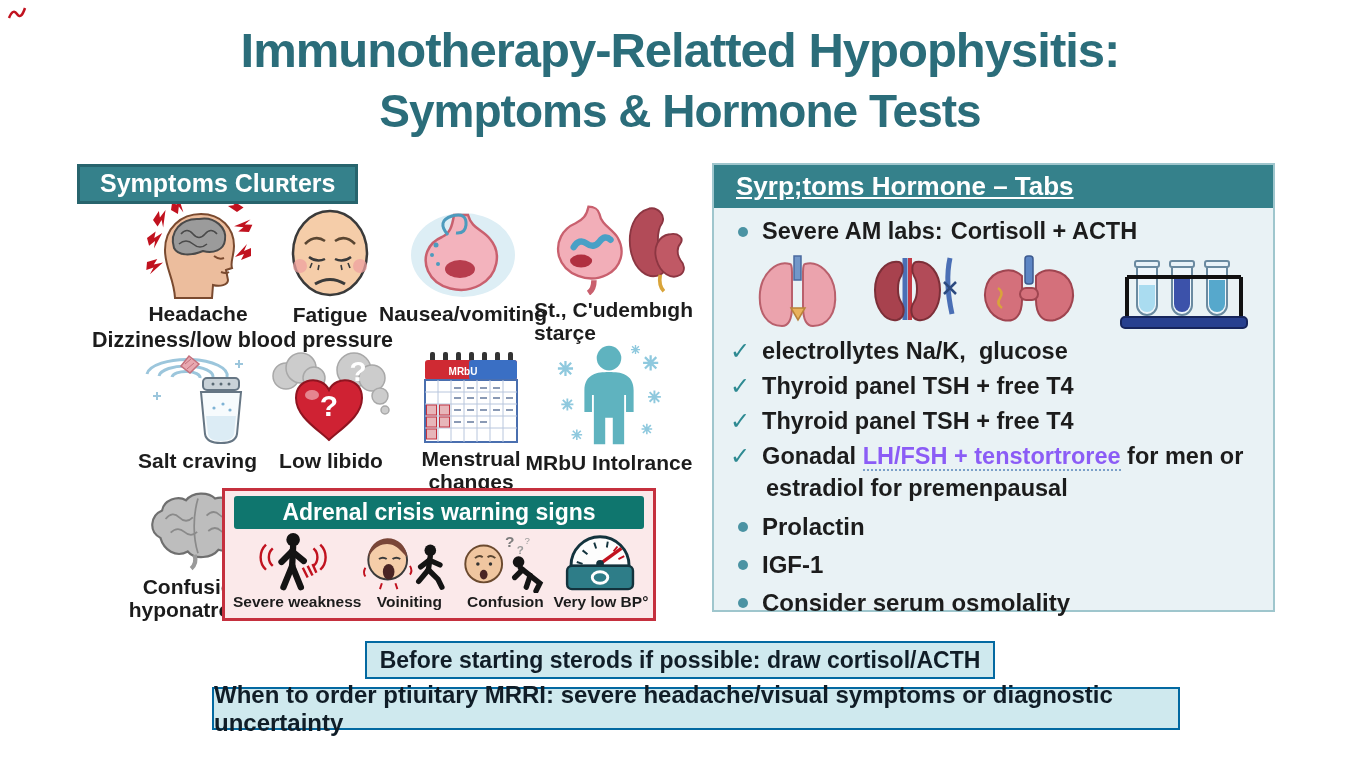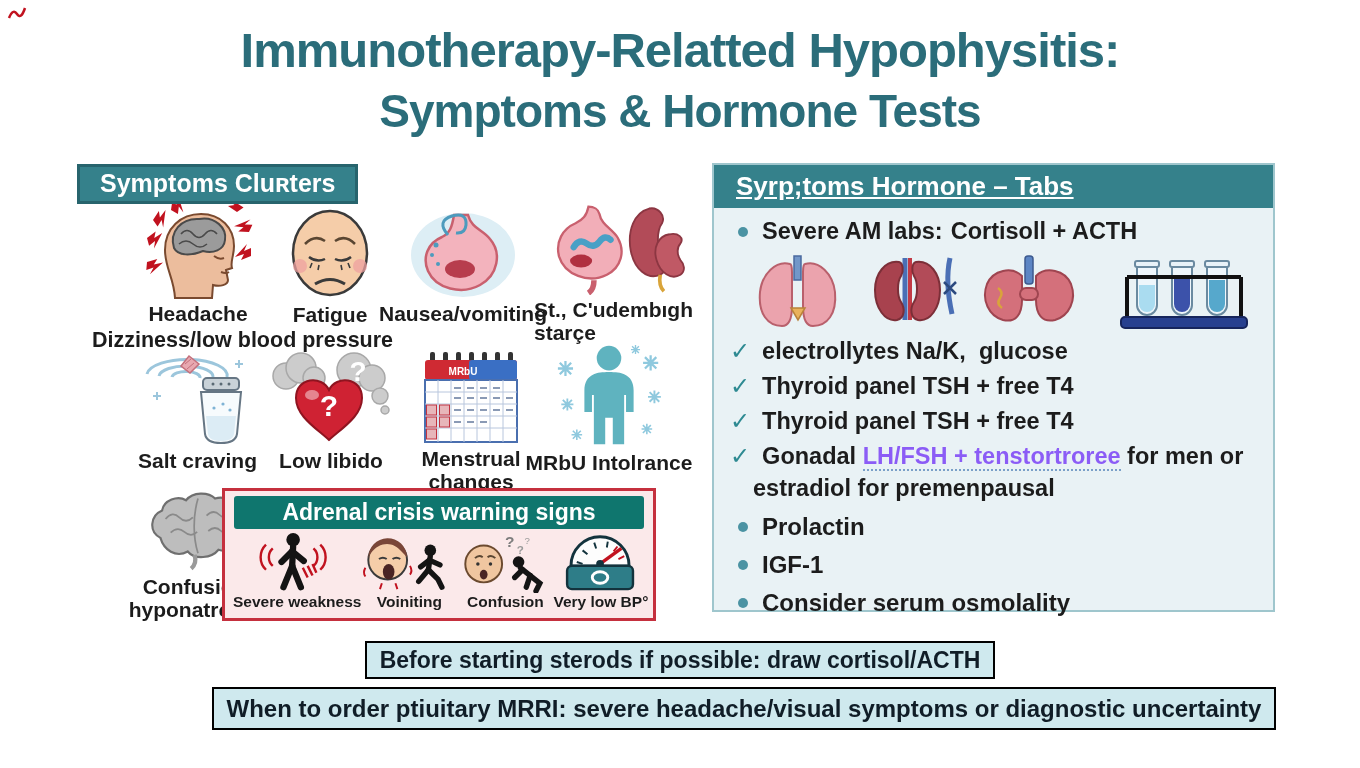--- a/index.html
+++ b/index.html
@@ -35,29 +35,29 @@
             background:#e9f2f5; border:2px solid #9fc6cd; }
   .hp-header { height:43px; background:#35818b; color:#fff; font-size:26px; font-weight:700;
                line-height:42px; padding-left:22px;text-decoration:underline; }
   .hp-urgent { display:flex; align-items:center; margin:10px 0 0 24px; font-size:23.5px; font-weight:600; }
   .hp-urgent b { font-weight:800; margin-right:8px; }
   .dot { width:10px; height:10px; border-radius:50%; background:#4b93a3; margin-right:14px; flex:none; }
   .hp-icons { display:flex; align-items:center; margin:4px 0 0 36px; height:84px; gap:14px; }
   .tubes-wrap { margin-left:auto; margin-right:24px; }
   .check-line { display:flex; margin:1px 0 0 16px; font-size:23.5px; font-weight:600; line-height:34px; }
   .check { color:#2e8a92; font-weight:800; margin-right:12px; font-size:24px; flex:none; }
-  .gon-line2 { margin-left:39px; line-height:31px; font-size:23.5px; font-weight:600; }
+  .gon-line2 { margin-left:52px; line-height:31px; font-size:23.5px; font-weight:600; }
   .hl { color:#8b5cf6; border-bottom:2px dotted #7aa0c8; }
   .bullet-line { display:flex; align-items:center; margin:8px 0 0 24px; font-size:24px;
                  font-weight:600; line-height:30px; }
 
-  .banner { position:absolute; background:#cfe9ee; border:2px solid #000000; display:flex;
+  .banner { position:absolute; background:#cfe9ee; border:2px solid #0369a1; display:flex;
             align-items:center; justify-content:center; font-weight:700; color:#101d27; }
   .banner1 { left:365px; top:641px; width:630px; height:38px; font-size:23px; }
-  .banner2 { left:212px; top:687px; width:1064px; height:43px; font-size:24px; }
+  .banner2 { left:212px; top:687px; width:968px; height:43px; font-size:24px; }
 
   svg text { font-family:"Liberation Sans","DejaVu Sans",sans-serif; }
 </style>
 </head>
 <body>
 
 <div class="canvas">
 
   <svg width="22" height="22" style="position:absolute;left:6px;top:4px;">
     <path d="M3,14 q4,-10 8,-4 q4,6 8,-6" stroke="#c1121f" stroke-width="2.5" fill="none"></path>

